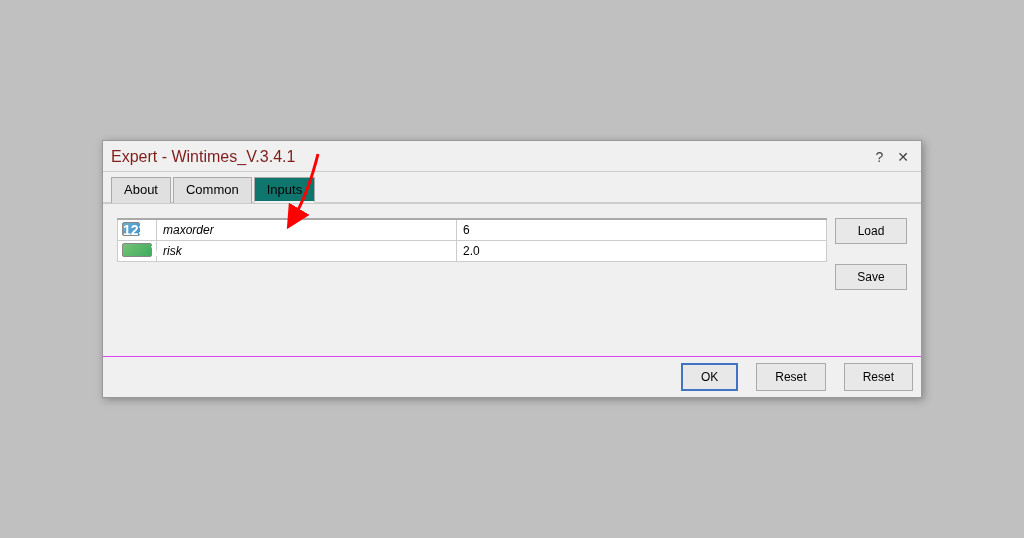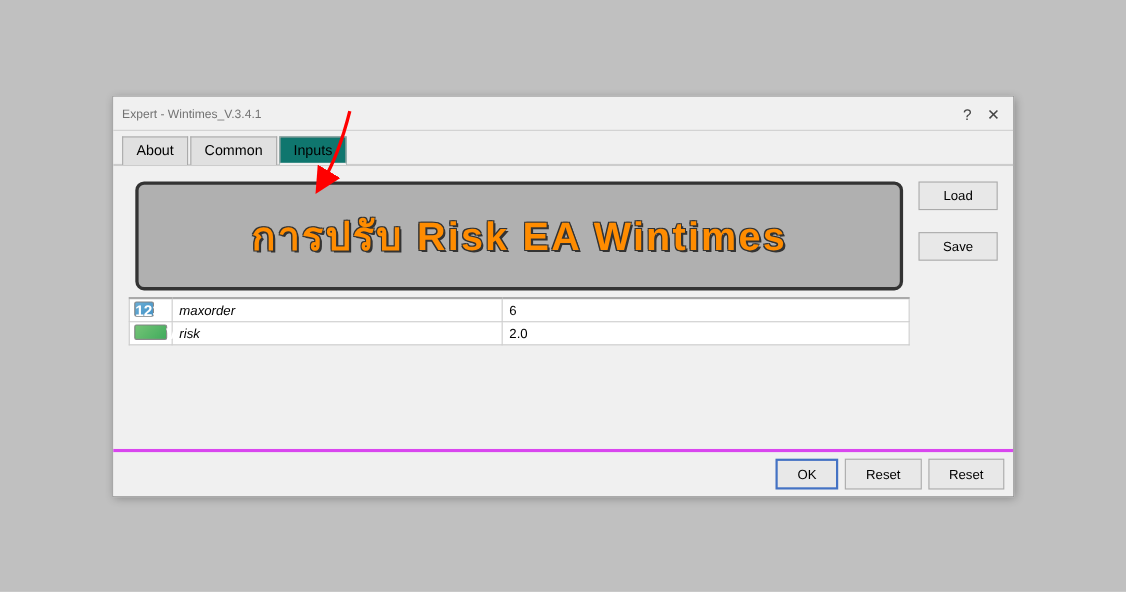--- a/index.html
+++ b/index.html
@@ -24,23 +24,23 @@
     .title-bar {
       background: #f0f0f0;
       padding: 6px 8px 4px 8px;
       display: flex;
       justify-content: space-between;
       align-items: center;
       border-bottom: 1px solid #ccc;
     }
 
     .title-bar-text {
-      font-size: 11px;
+      font-size: 16px;
       font-weight: normal;
-      color: #737373;
+      color: #7f1d1d;
     }
 
     .title-bar-controls {
       display: flex;
       gap: 6px;
       align-items: center;
     }
 
     .title-bar-btn {
       background: none;
@@ -177,22 +177,22 @@
       border: 1px solid #aaa;
       cursor: pointer;
       font-size: 12px;
       text-align: center;
     }
 
     .bottom-bar {
       display: flex;
       justify-content: flex-end;
       padding: 6px 8px;
-      gap: 6px;
-      border-top: 3px solid #d946ef;
+      gap: 18px;
+      border-top: 1px solid #d946ef;
       background: #f0f0f0;
     }
 
     .bottom-btn {
       padding: 5px 18px;
       background: #e8e8e8;
       border: 1px solid #aaa;
       cursor: pointer;
       font-size: 12px;
     }
@@ -253,23 +253,20 @@
       <div class="tab active">
         <span>Inputs</span>
       </div>
     </div>
   </div>
 
   <div class="window-body">
     <div class="main-layout">
       <div class="left-panel">
 
-        <div class="banner">
-          <span class="banner-text">การปรับ Risk EA Wintimes</span>
-        </div>
 
         <table class="params-table">
           <tbody>
             <tr>
               <td class="icon-cell">
                 <span class="param-icon">123</span>
               </td>
               <td class="name-cell">maxorder</td>
               <td class="value-cell">6</td>
             </tr>

